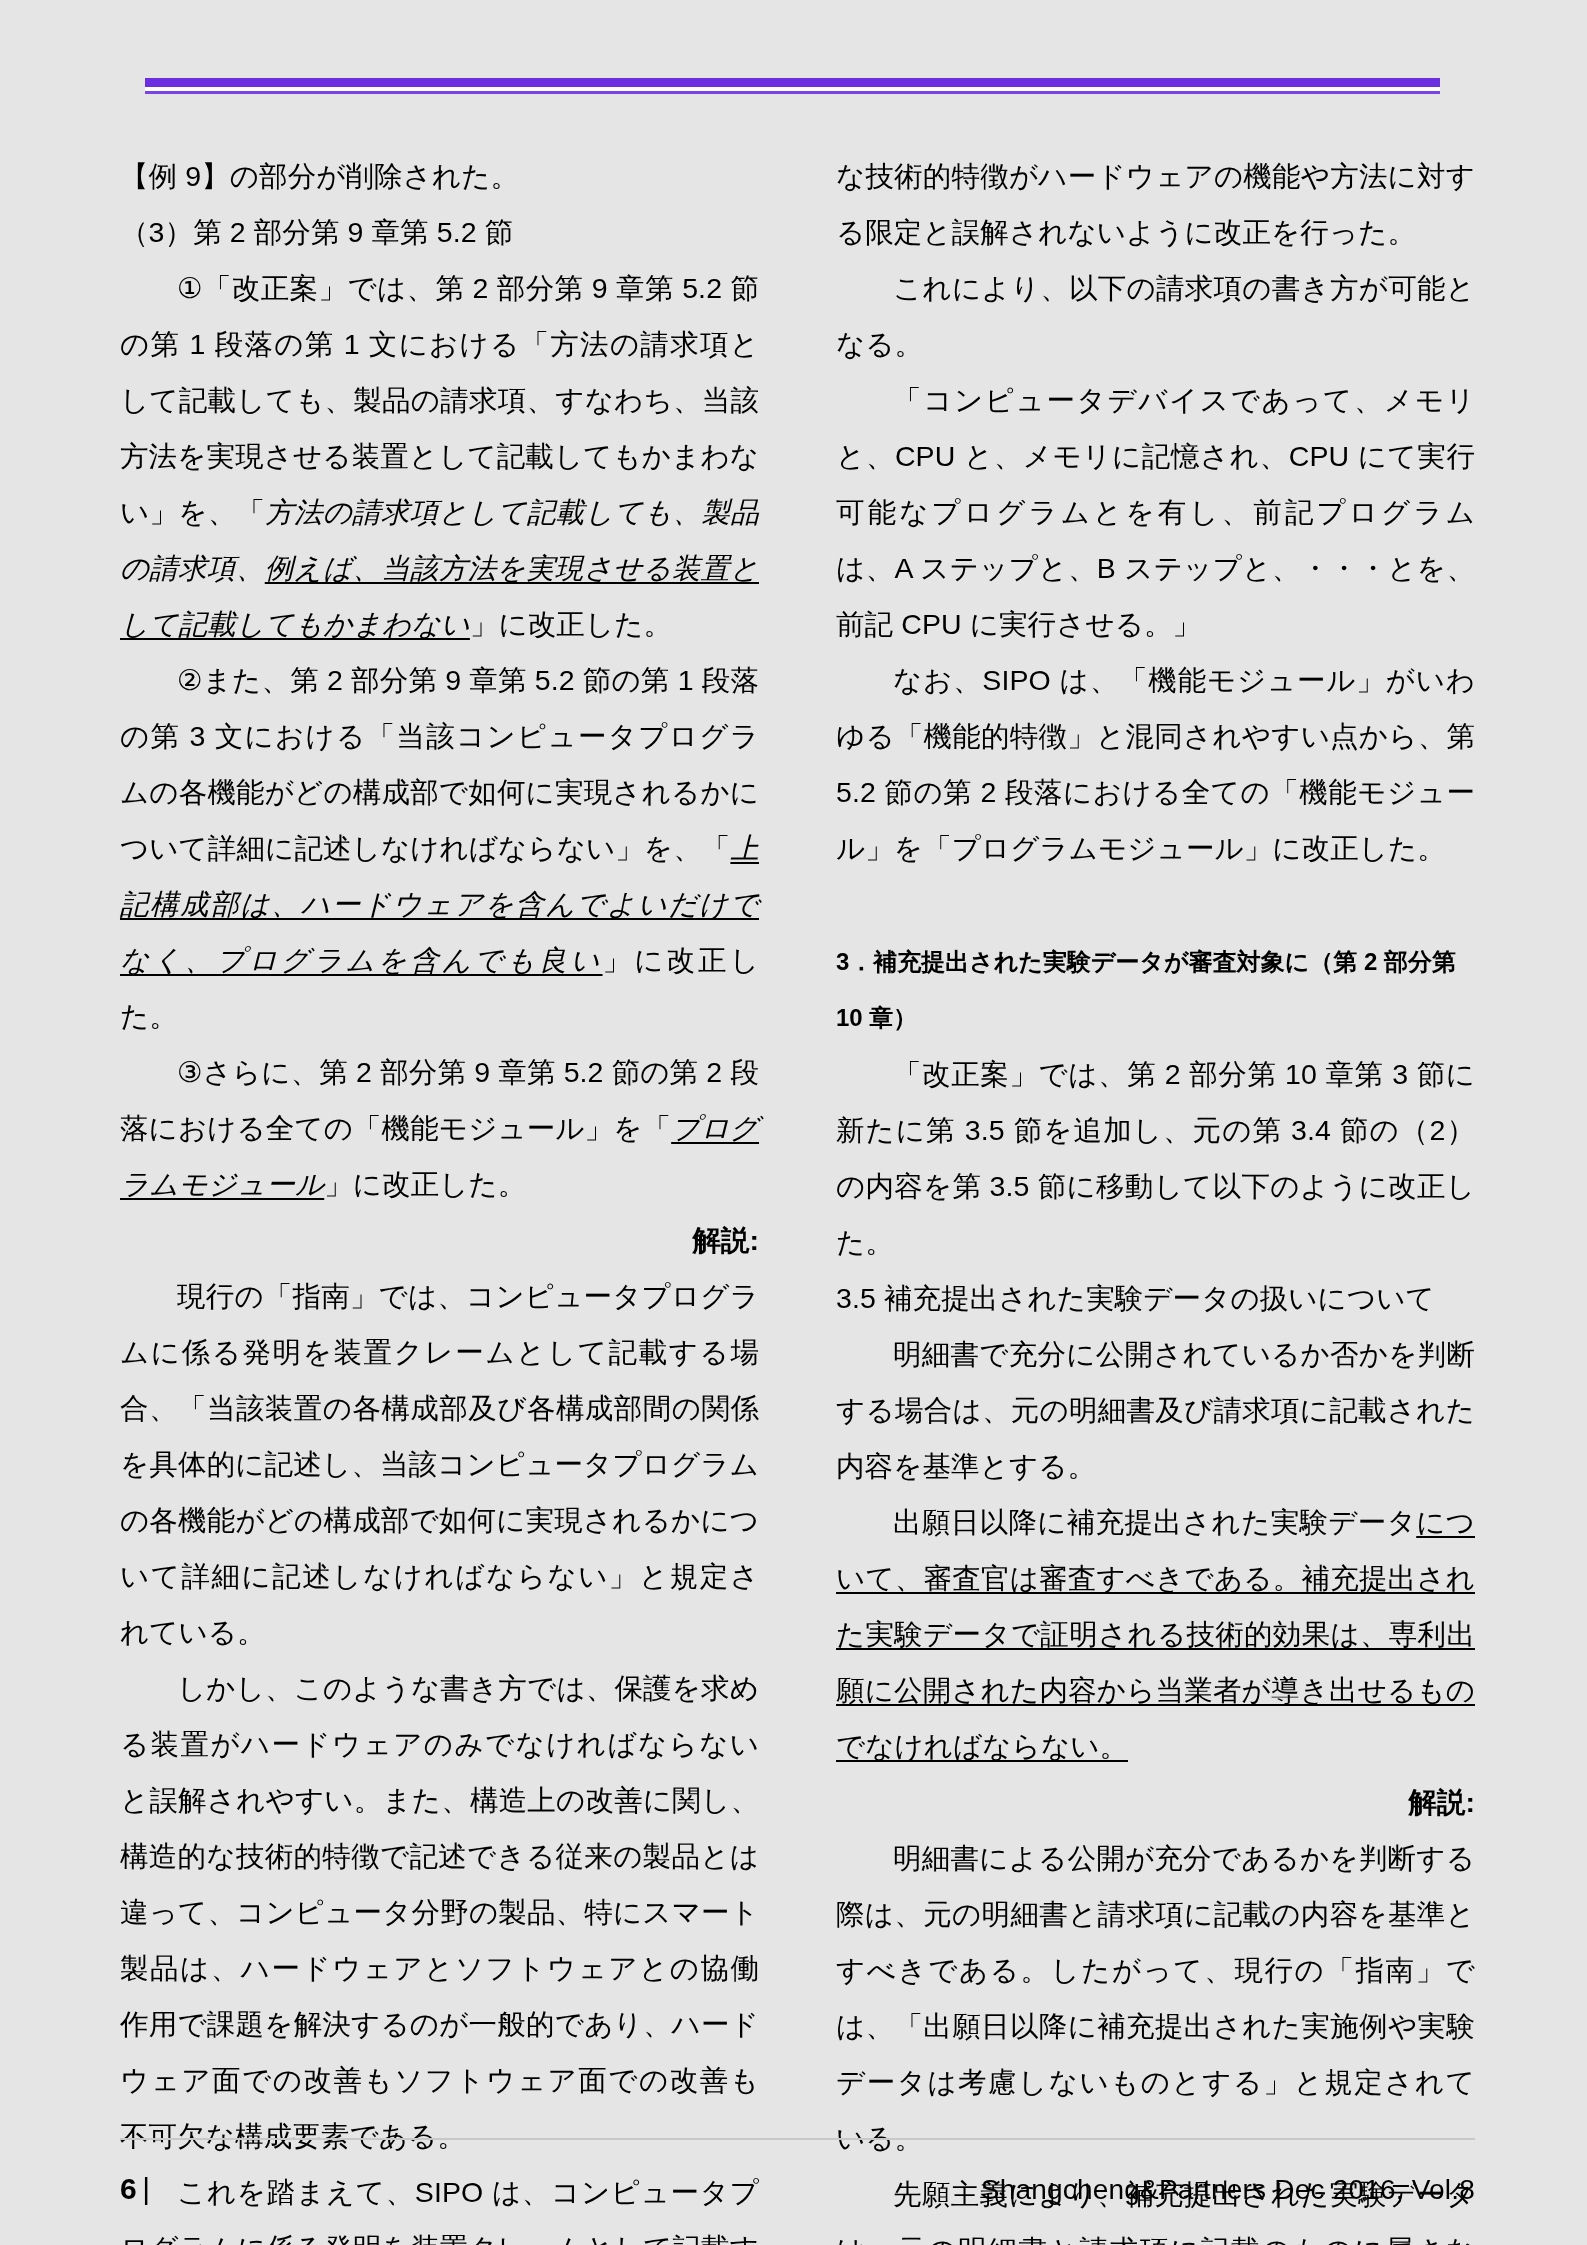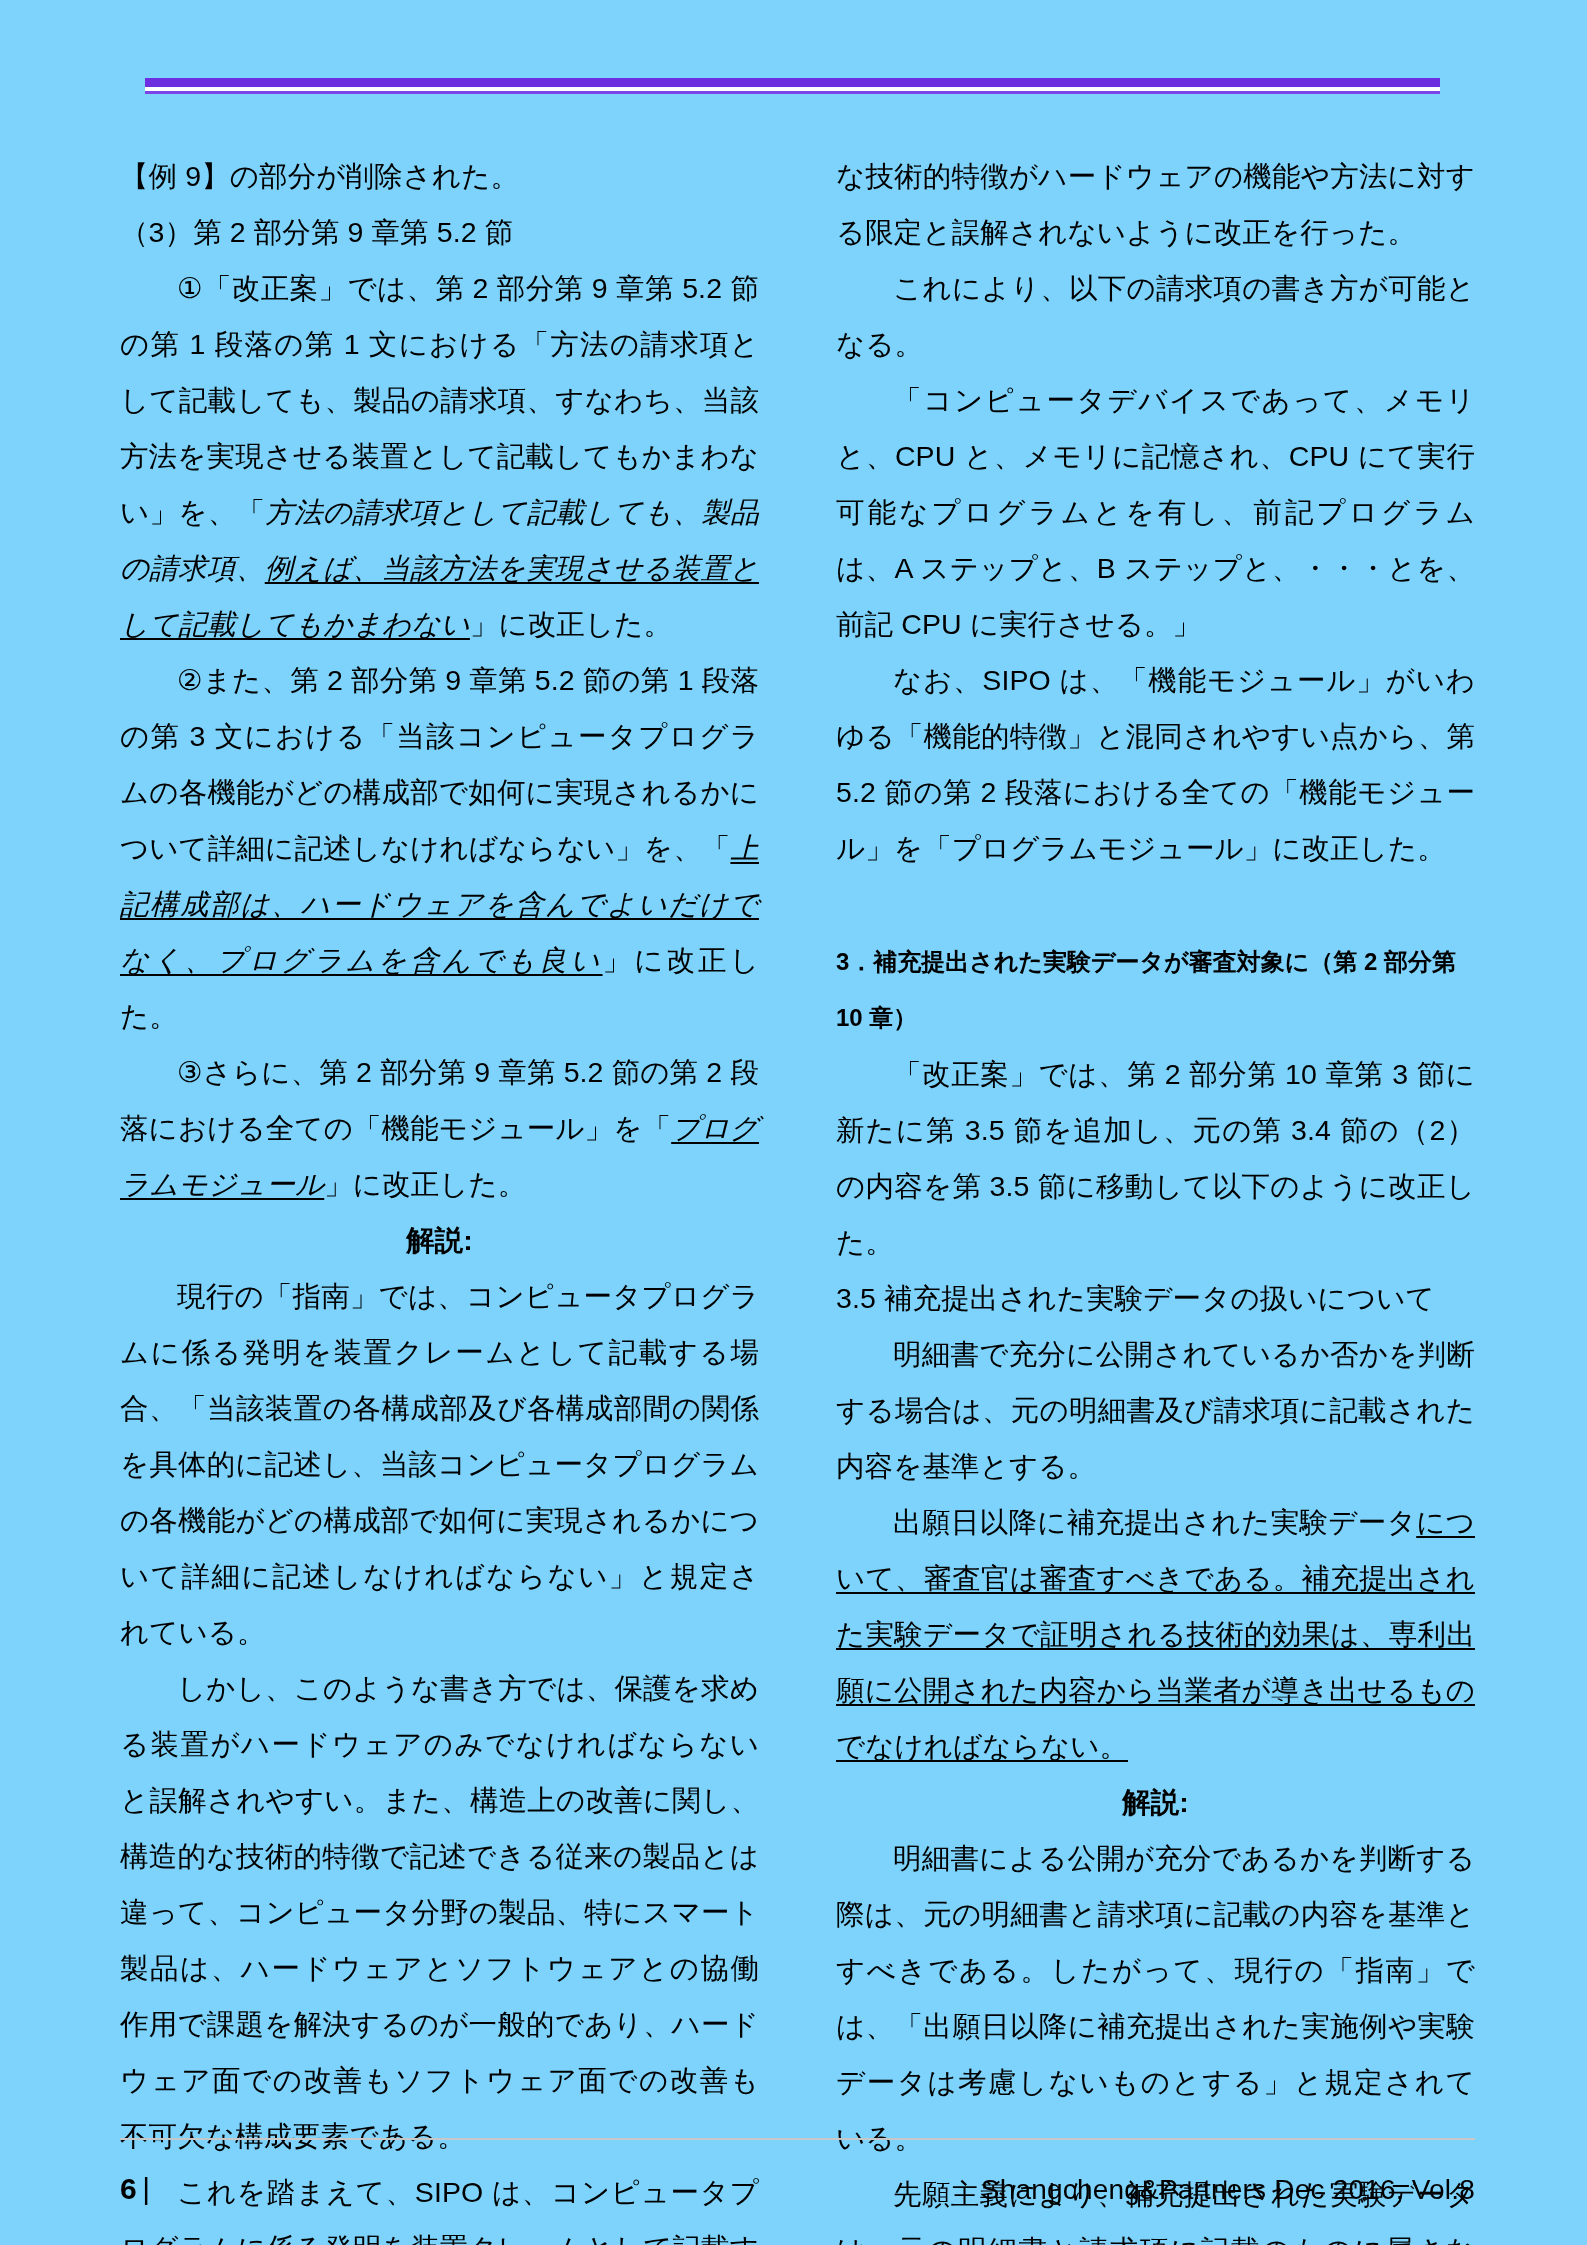--- a/index.html
+++ b/index.html
@@ -8,21 +8,21 @@
     background: #ffffff;
   }
   body {
     font-family: "Liberation Sans", "DejaVu Sans", sans-serif;
     color: #000000;
   }
   .page {
     position: relative;
     width: 1587px;
     height: 2245px;
-    background: #7dd3fc;
+    background: #e5e5e5;
     box-sizing: border-box;
     overflow: hidden;
   }
 
   
   .header-rules {
     position: absolute;
     left: 145px;
     top: 78px;
     width: 1295px;
@@ -71,21 +71,21 @@
     color: #000;
   }
   p.para + p.para { margin-top: 0; }
   p.indent { text-indent: 2em; }
 
   .heading-bold {
     font-weight: bold;
     font-size: 28.5px;
     line-height: 56px;
     margin: 0;
-    text-align: center;
+    text-align: right;
   }
   .section-heading {
     font-weight: bold;
     font-size: 24px;
     line-height: 56px;
     margin: 0;
     text-align: left;
     word-break: break-all;
   }
   .ital {

